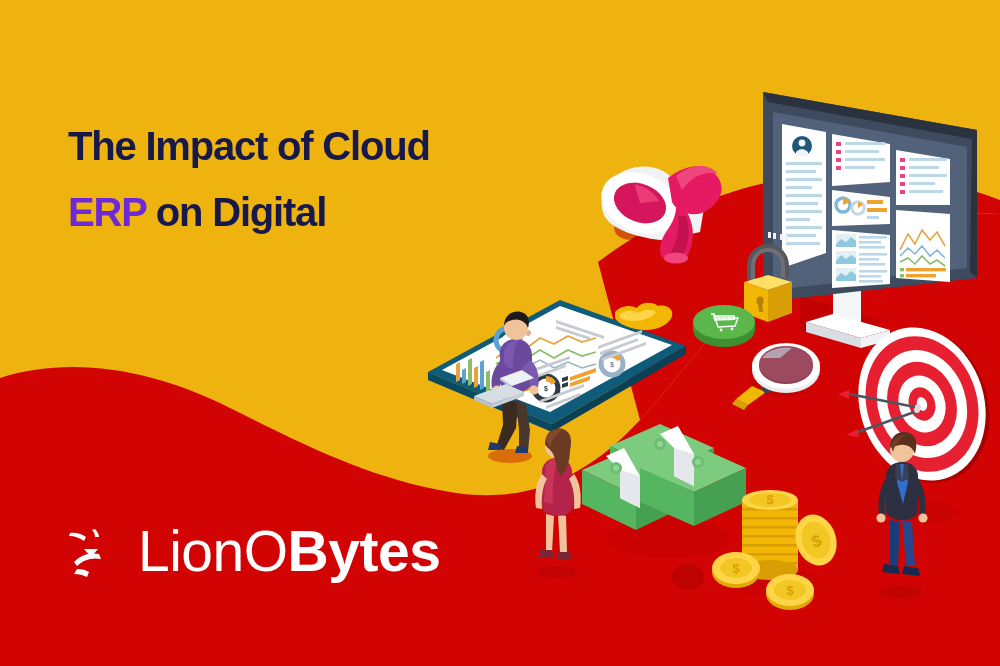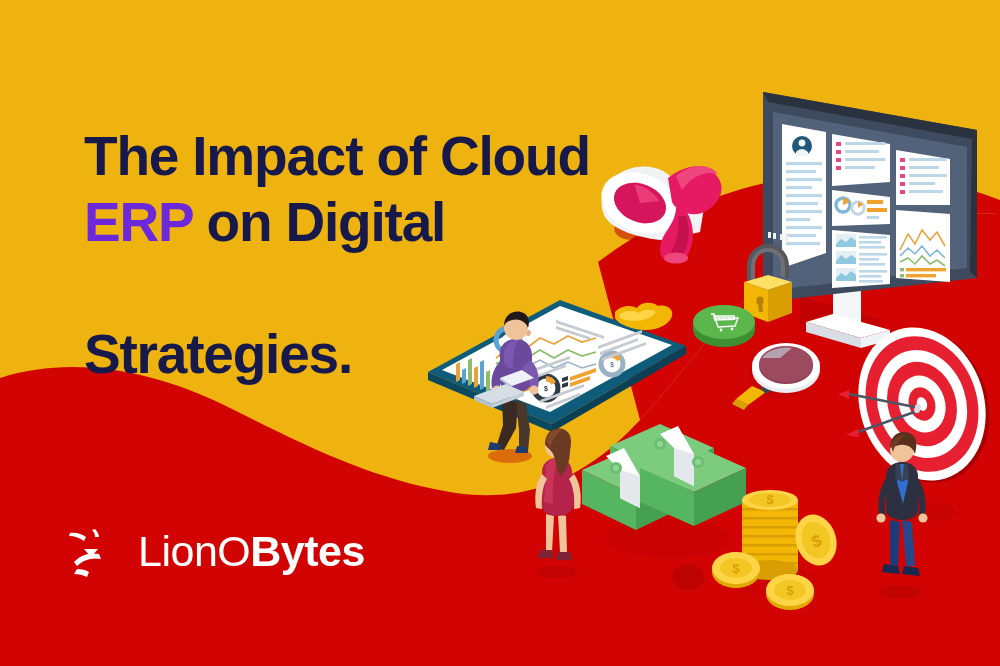--- a/index.html
+++ b/index.html
@@ -10,44 +10,44 @@
     width:1000px;height:666px;
     overflow:hidden;
     font-family:"Liberation Sans", sans-serif;
     background:#EFB310;
   }
   #bg{position:absolute;inset:0;width:1000px;height:666px;}
   #art{position:absolute;inset:0;width:1000px;height:666px;}
 
   .headline{
     position:absolute;
-    left:84px; top:86px;
+    left:68px; top:86px;
     width:640px;
     font-family:"Liberation Sans", sans-serif;
     font-weight:700;
-    font-size:55px;
+    font-size:40px;
     line-height:66px;
     letter-spacing:-1.2px;
     color:#16194A;
     z-index:5;
   }
   .headline .hl-accent{color:#6d28d9;}
 
   .logo-wrap{
     position:absolute;
     left:68px; top:524px;
     display:flex;
     align-items:center;
     gap:18px;
     z-index:5;
   }
   .logo-mark{width:52px;height:54px;display:block;}
   .logo-type{
     font-family:"Liberation Sans", sans-serif;
-    font-size:43px;
+    font-size:57px;
     line-height:47px;
     color:#FFFFFF;
     letter-spacing:-0.5px;
     white-space:nowrap;
   }
   .logo-type .lt-light{font-weight:400;}
   .logo-type .lt-bold{font-weight:700;}
 </style>
 </head>
 <body>
@@ -497,21 +497,20 @@
       <path d="M890,448 C890,434 901,430 909,433 C918,436 917,446 915,454 C913,448 908,444 900,445 C895,446 891,447 890,448 Z" fill="#5A2F1C"></path>
       <path d="M891,446 C893,438 900,434 906,435 C900,439 895,444 893,452 Z" fill="#6E3C24"></path>
     </g>
 
   </svg>
 
   <h1 class="headline">
     <span>The Impact of Cloud</span><br>
     <span class="hl-accent">ERP</span><span> on Digital</span><br>
     <br>
-    <span>Strategies.</span>
   </h1>
 
   <div class="logo-wrap">
     <svg class="logo-mark" viewBox="0 0 52 54">
       <g fill="#FFFFFF">
         <path d="M2,9 C8,8 14,10 18,13 L16,17 C12,14 7,12 1,12 Z"></path>
         <path d="M27,5 C29,7 31,10 31,13 L27,13 C27,10 26,8 24,6 Z"></path>
         <path d="M16,25 L30,25 L23,33 Z"></path>
         <path d="M6,38 C12,31 22,28 31,30 L33,35 C24,33 15,36 9,42 Z"></path>
         <path d="M9,45 C14,45 18,46 21,48 L19,53 C15,51 11,50 6,50 Z"></path>

